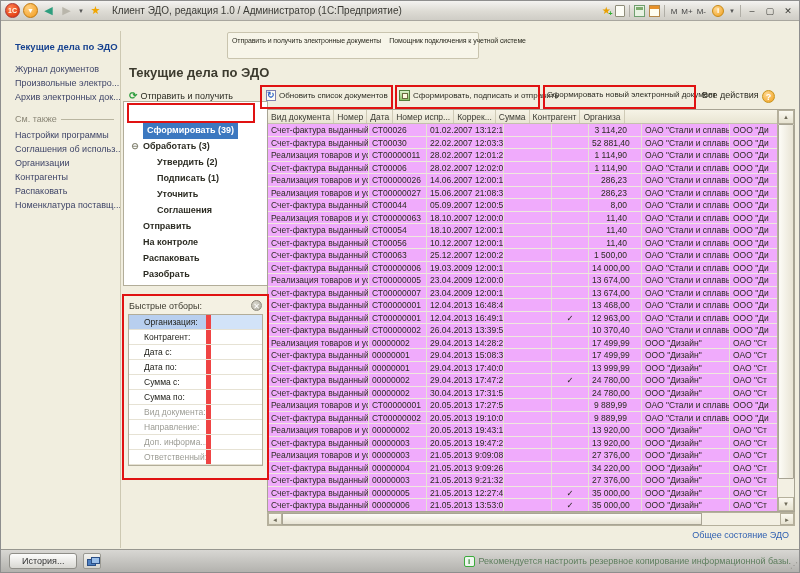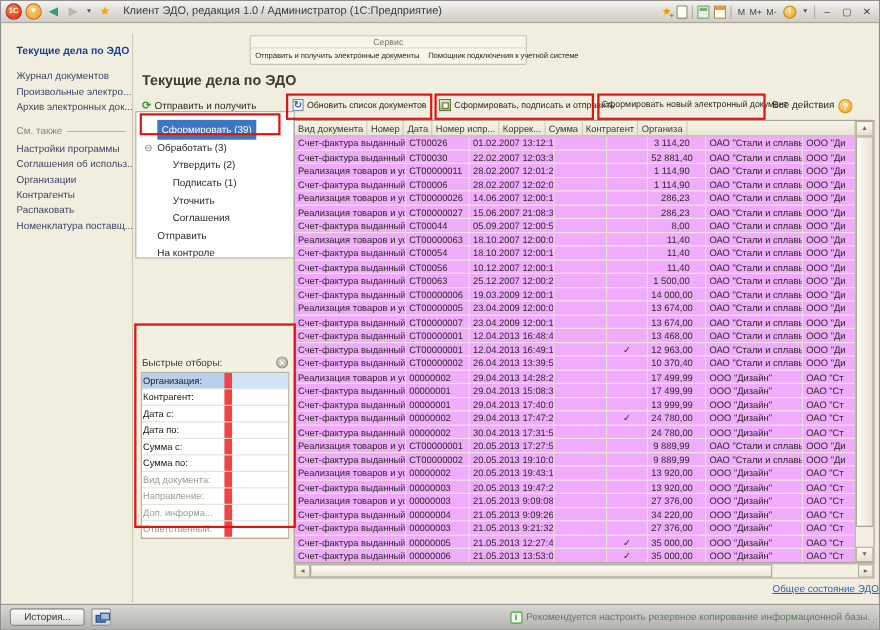--- a/index.html
+++ b/index.html
@@ -56,33 +56,33 @@
   .ico-refresh { color:#2e9e3e; font-weight:bold; font-size:10px; }
   .ico-doc-refresh { width:10px; height:11px; background:#fefdf4; border:1px solid #7f7fb0; position:relative; }
   .ico-doc-refresh::after { content:"↻"; position:absolute; left:0px; top:-1px; color:#2f64c8; font-size:9px; font-weight:bold; }
   .ico-green-doc { width:11px; height:11px; background:linear-gradient(#d9f0c8,#8cc06a); border:1px solid #55803d; position:relative; }
   .ico-green-doc::after { content:""; position:absolute; left:2px; top:2px; width:4px; height:4px; background:#fff8e0; border:1px solid #6a6a40; }
   .btn8 { font-size:8px; }
   .allact-caret { font-size:6px; color:#444; margin-left:2px; }
   .help-circle { width:13px; height:13px; border-radius:50%; background:radial-gradient(circle at 35% 30%, #ffd890, #f0a01e); border:1px solid #c8941c; color:#fff; font-weight:bold; font-size:9px; display:flex; align-items:center; justify-content:center; }
 
   
-  .tree { position:absolute; left:122px; top:100px; width:145px; height:134px; background:#fff; border:1px solid #b2ad99; padding-top:8px; list-style:none; overflow:hidden; }
+  .tree { position:absolute; left:122px; top:100px; width:145px; height:185px; background:#fff; border:1px solid #b2ad99; padding-top:20px; list-style:none; overflow:hidden;font-weight:bold; }
   .tree li { height:16px; line-height:16px; padding-left:18px; display:flex; align-items:center; gap:3px; white-space:nowrap; cursor:default; }
   .tree li .exp { width:10px; margin-left:-12px; color:#8a8a7a; font-size:9px; text-align:center; }
   .tree li.child { padding-left:32px; }
   .tree li.selected .lbl { background:#3c78c0; color:#fff; padding:1px 4px; }
 
   
   .filters { position:absolute; left:122px; top:294px; width:145px; height:184px; background:#f4f1e3; border:1px solid #cdc8b2; }
-  .filters-head { display:flex; align-items:center; justify-content:space-between; padding:4px 5px 3px 5px; color:#3c3a2e;margin-top:24px; }
+  .filters-head { display:flex; align-items:center; justify-content:space-between; padding:4px 5px 3px 5px; color:#3c3a2e; }
   .close-circle { width:11px; height:11px; border-radius:50%; background:radial-gradient(circle at 35% 30%, #d8d6cc, #a9a69a); color:#fff; font-size:8px; line-height:11px; text-align:center; border:1px solid #8f8c80; }
   .filters-grid { margin:0 4px; background:#fff; border:1px solid #b2ad99; height:152px; overflow:hidden; }
   .f-row { display:flex; height:15px; border-bottom:1px solid #e6e2d4; }
-  .f-row .f-lbl { width:82px; padding:2px 1px; border-right:7px solid #ef4444; white-space:nowrap; overflow:hidden; font-size:8.5px; color:#22221c; }
+  .f-row .f-lbl { width:82px; padding:2px 15px; border-right:5px solid #ef4444; white-space:nowrap; overflow:hidden; font-size:8.5px; color:#22221c; }
   .f-row .f-val { flex:1; }
   .f-row.muted .f-lbl { color:#9c9c94; }
   .f-row.selected .f-lbl { background:#b8cfef; }
   .f-row.selected .f-val { background:#d2e3f8; }
 
   
   .tablewrap { position:absolute; left:266px; top:108px; width:528px; height:403px; background:#f0abfc; border:1px solid #a8a494; }
   .thead { display:flex; height:14px; background:linear-gradient(#f6f3e6,#e9e5d3); border-bottom:1px solid #c5c0ad; }
   .th { padding:2px 3px; font-size:8.5px; color:#3b3b33; border-right:1px solid #cfcab6; white-space:nowrap; overflow:hidden; }
   .tbody { overflow:hidden; height:387px; }
@@ -93,21 +93,21 @@
   .c6 { width:88px; } .c7 { width:49px; border-right:none; }
   .vscroll { position:absolute; right:0; top:0; width:17px; height:401px; background:#f3f0e3; border-left:1px solid #b5b09c; }
   .vscroll .arr { position:absolute; left:0; right:0; height:14px; background:linear-gradient(#fbf9f0,#e6e2d0); border:1px solid #b5b09c; color:#6e6a58; font-size:6px; text-align:center; line-height:13px; }
   .vscroll .arr.up { top:0; } .vscroll .arr.down { bottom:0; }
   .vscroll .thumb { position:absolute; left:0; right:0; top:14px; height:355px; background:linear-gradient(90deg,#fdfcf7,#e8e4d4); border:1px solid #a8a494; border-radius:1px; }
   .hscroll { position:absolute; left:266px; top:511px; width:528px; height:14px; background:#f3f0e3; border:1px solid #b5b09c; }
   .hscroll .arr { position:absolute; top:0; bottom:0; width:14px; background:linear-gradient(#fbf9f0,#e6e2d0); border:1px solid #b5b09c; color:#6e6a58; font-size:6px; text-align:center; line-height:12px; }
   .hscroll .arr.left { left:0; } .hscroll .arr.right { right:0; }
   .hscroll .thumb { position:absolute; left:14px; top:0; width:420px; height:12px; background:linear-gradient(#fdfcf7,#e8e4d4); border:1px solid #a8a494; }
 
-  .footer-link { position:absolute; right:0; top:529px; color:#2e5fb0; text-decoration:underline; cursor:pointer; }
+  .footer-link { position:absolute; right:10px; top:529px; color:#2e5fb0; cursor:pointer; }
 
   
   .statusbar { position:absolute; left:0; right:0; bottom:0; height:23px;
     background:linear-gradient(#d8d7d3,#b3b2ae); border-top:1px solid #97968f; display:flex; align-items:center; padding:0 8px; gap:6px; }
   .hist-btn { height:16px; padding:0 12px; background:linear-gradient(#fdfdfc,#d9d8d3); border:1px solid #8f8e88; border-radius:3px; font-size:9px; color:#333; display:flex; align-items:center; }
   .win-ic-btn { width:18px; height:16px; background:linear-gradient(#f2f2ef,#d5d4cf); border:1px solid #9a9992; border-radius:2px; position:relative; }
   .win-ic-btn::before { content:""; position:absolute; left:3px; top:5px; width:7px; height:5px; background:#4d7fc0; border:1px solid #2b4f86; }
   .win-ic-btn::after { content:""; position:absolute; left:7px; top:3px; width:7px; height:5px; background:#9cc0ea; border:1px solid #2b4f86; }
   .status-msg { margin-left:auto; display:flex; align-items:center; gap:4px; color:#5e7e5e; font-size:9px; }
   .info-green { width:11px; height:11px; border-radius:2px; background:#eef6ee; border:1px solid #3baa3b; color:#2e8e2e; font-weight:bold; font-size:8px; text-align:center; line-height:10px; }
@@ -162,21 +162,20 @@
     <li>Настройки программы</li>
         <li>Соглашения об использ...</li>
         <li>Организации</li>
         <li>Контрагенты</li>
         <li>Распаковать</li>
         <li>Номенклатура поставщ...</li>
       </ul>
   </div>
 
   <div class="service">
-    <div class="service-title">Сервис</div>
     <div class="service-btns">
       <span class="sbtn">Отправить и получить электронные документы</span>
       <span class="service-div"></span>
       <span class="sbtn">Помощник подключения к учетной системе</span>
     </div>
   </div>
 
   <div class="main-title">Текущие дела по ЭДО</div>
   <div class="toolbar">
     <div class="tl-item" style="left:0;">

